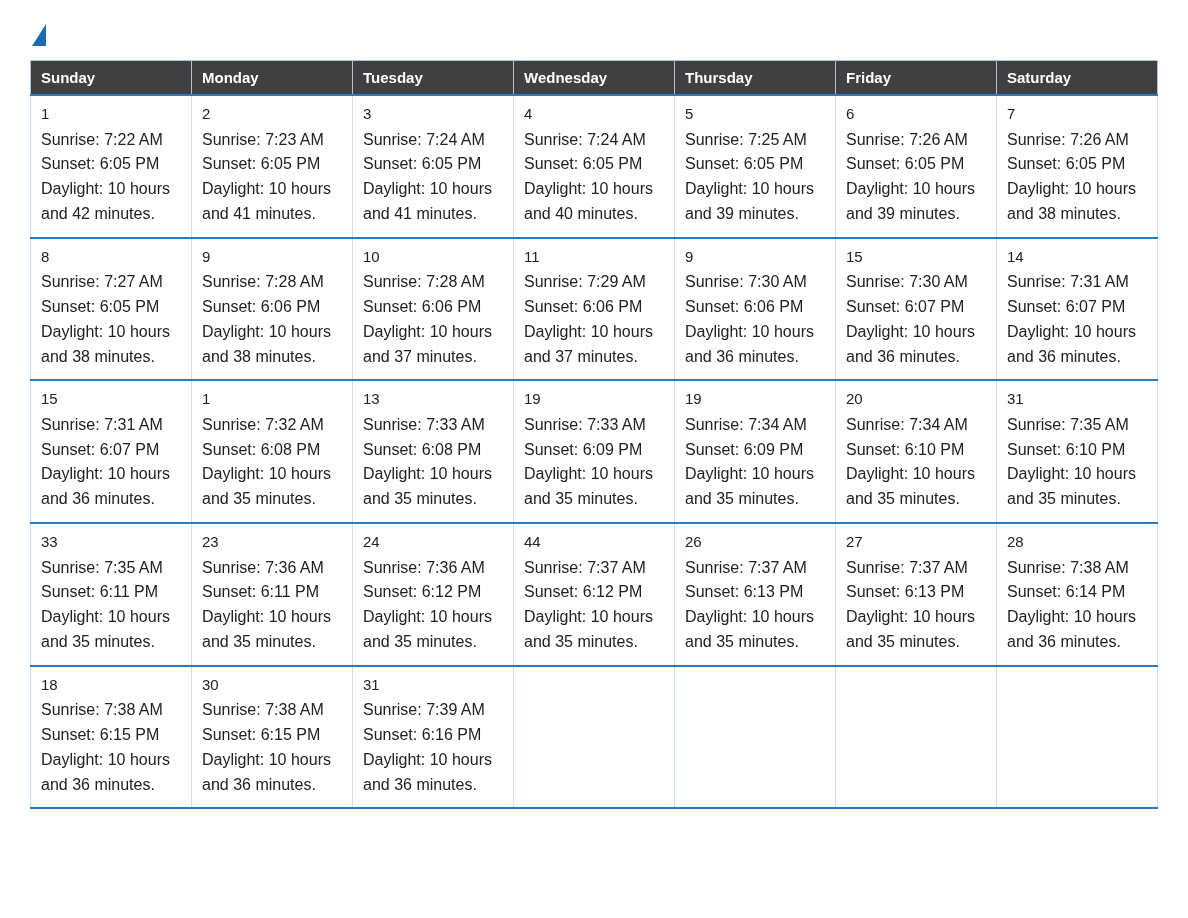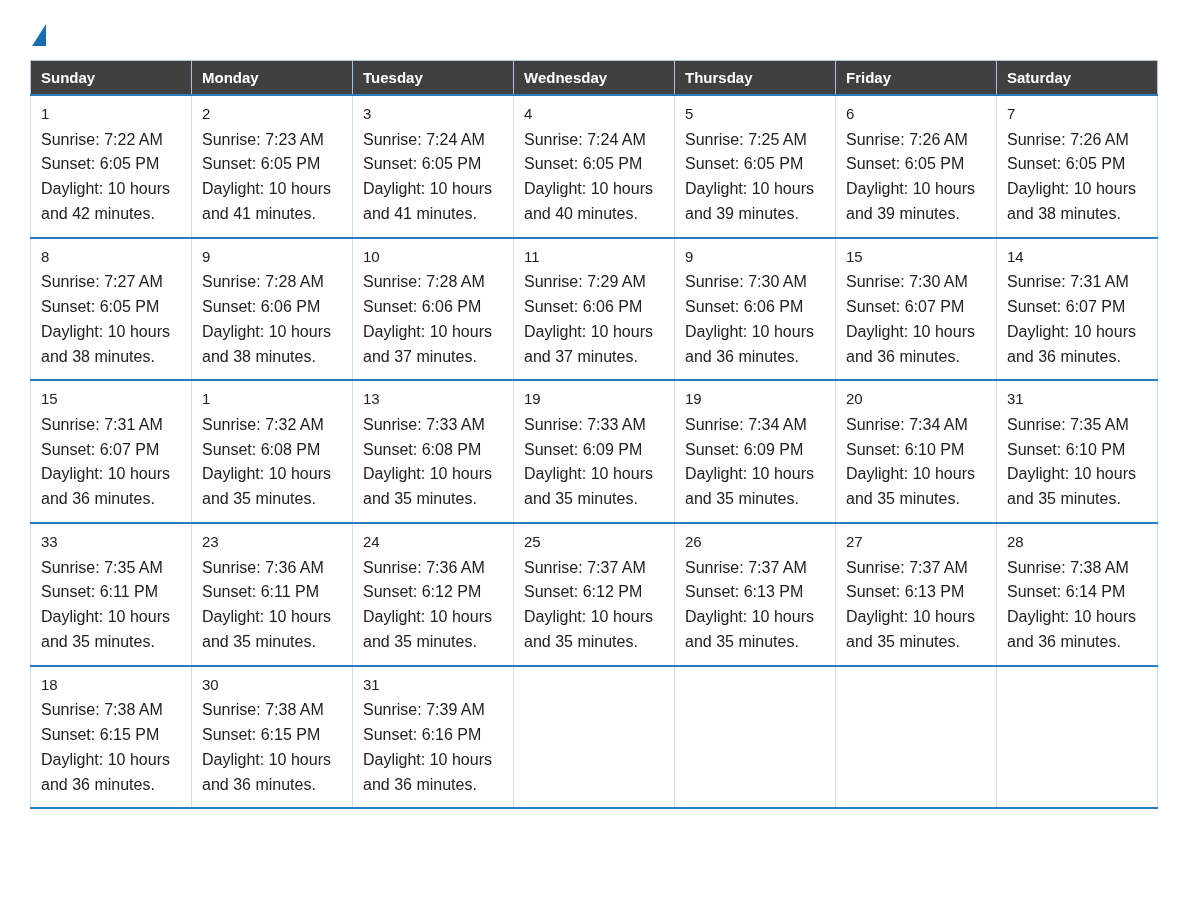--- a/index.html
+++ b/index.html
@@ -156,21 +156,21 @@
         <td><span class="day-number">13</span><span class="day-info">Sunrise: 7:33 AM<br>Sunset: 6:08 PM<br>Daylight: 10 hours<br>and 35 minutes.</span></td>
         <td><span class="day-number">19</span><span class="day-info">Sunrise: 7:33 AM<br>Sunset: 6:09 PM<br>Daylight: 10 hours<br>and 35 minutes.</span></td>
         <td><span class="day-number">19</span><span class="day-info">Sunrise: 7:34 AM<br>Sunset: 6:09 PM<br>Daylight: 10 hours<br>and 35 minutes.</span></td>
         <td><span class="day-number">20</span><span class="day-info">Sunrise: 7:34 AM<br>Sunset: 6:10 PM<br>Daylight: 10 hours<br>and 35 minutes.</span></td>
         <td><span class="day-number">31</span><span class="day-info">Sunrise: 7:35 AM<br>Sunset: 6:10 PM<br>Daylight: 10 hours<br>and 35 minutes.</span></td>
       </tr>
       <tr>
         <td><span class="day-number">33</span><span class="day-info">Sunrise: 7:35 AM<br>Sunset: 6:11 PM<br>Daylight: 10 hours<br>and 35 minutes.</span></td>
         <td><span class="day-number">23</span><span class="day-info">Sunrise: 7:36 AM<br>Sunset: 6:11 PM<br>Daylight: 10 hours<br>and 35 minutes.</span></td>
         <td><span class="day-number">24</span><span class="day-info">Sunrise: 7:36 AM<br>Sunset: 6:12 PM<br>Daylight: 10 hours<br>and 35 minutes.</span></td>
-        <td><span class="day-number">25</span><span class="day-info">Sunrise: 7:37 AM<br>Sunset: 6:12 PM<br>Daylight: 10 hours<br>and 35 minutes.</span></td>
+        <td><span class="day-number">44</span><span class="day-info">Sunrise: 7:37 AM<br>Sunset: 6:12 PM<br>Daylight: 10 hours<br>and 35 minutes.</span></td>
         <td><span class="day-number">26</span><span class="day-info">Sunrise: 7:37 AM<br>Sunset: 6:13 PM<br>Daylight: 10 hours<br>and 35 minutes.</span></td>
         <td><span class="day-number">27</span><span class="day-info">Sunrise: 7:37 AM<br>Sunset: 6:13 PM<br>Daylight: 10 hours<br>and 35 minutes.</span></td>
         <td><span class="day-number">28</span><span class="day-info">Sunrise: 7:38 AM<br>Sunset: 6:14 PM<br>Daylight: 10 hours<br>and 36 minutes.</span></td>
       </tr>
       <tr>
         <td><span class="day-number">18</span><span class="day-info">Sunrise: 7:38 AM<br>Sunset: 6:15 PM<br>Daylight: 10 hours<br>and 36 minutes.</span></td>
         <td><span class="day-number">30</span><span class="day-info">Sunrise: 7:38 AM<br>Sunset: 6:15 PM<br>Daylight: 10 hours<br>and 36 minutes.</span></td>
         <td><span class="day-number">31</span><span class="day-info">Sunrise: 7:39 AM<br>Sunset: 6:16 PM<br>Daylight: 10 hours<br>and 36 minutes.</span></td>
         <td class="empty-cell"></td>
         <td class="empty-cell"></td>

